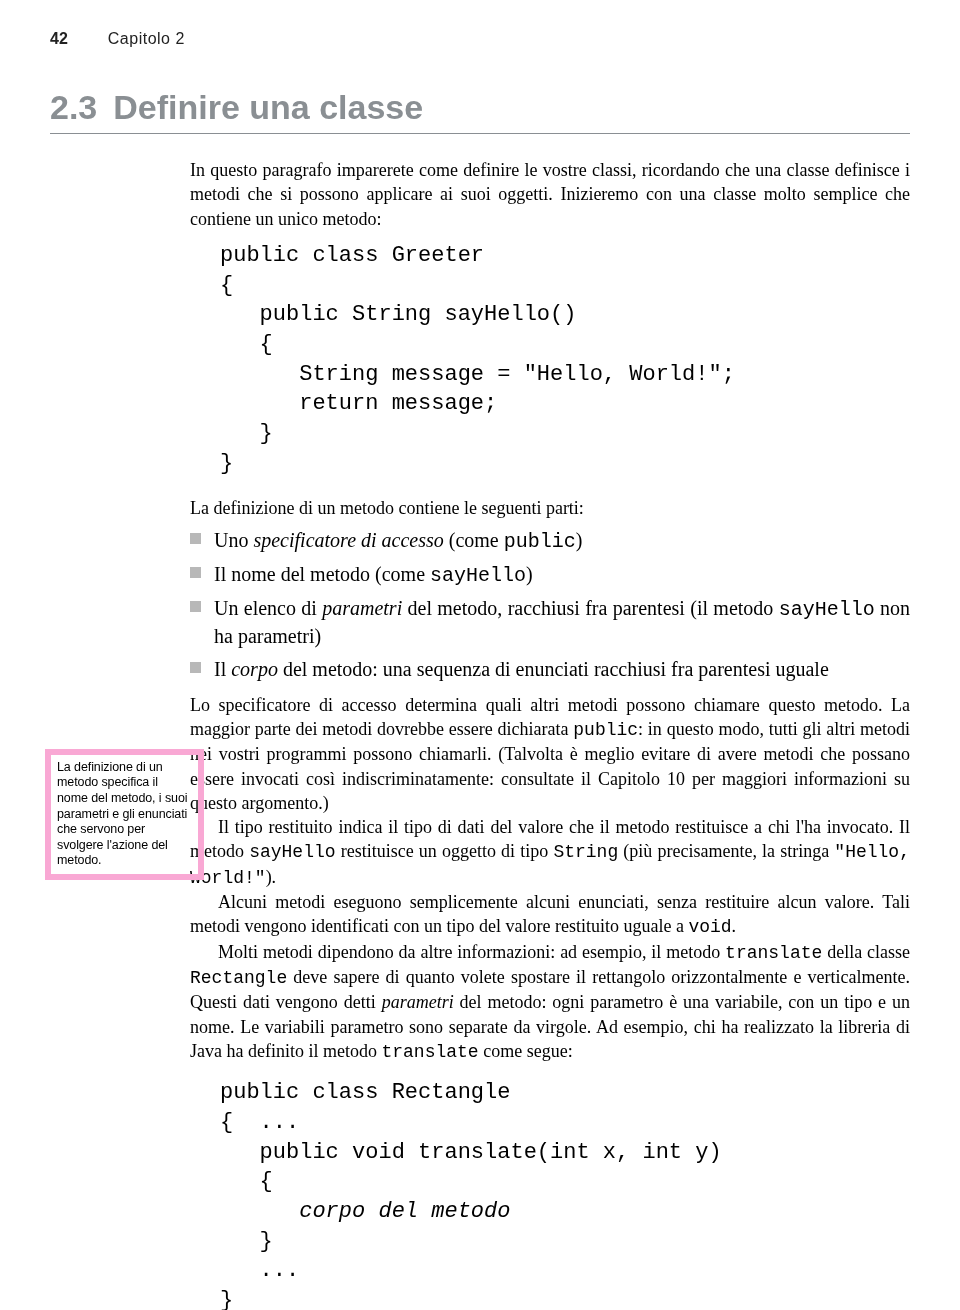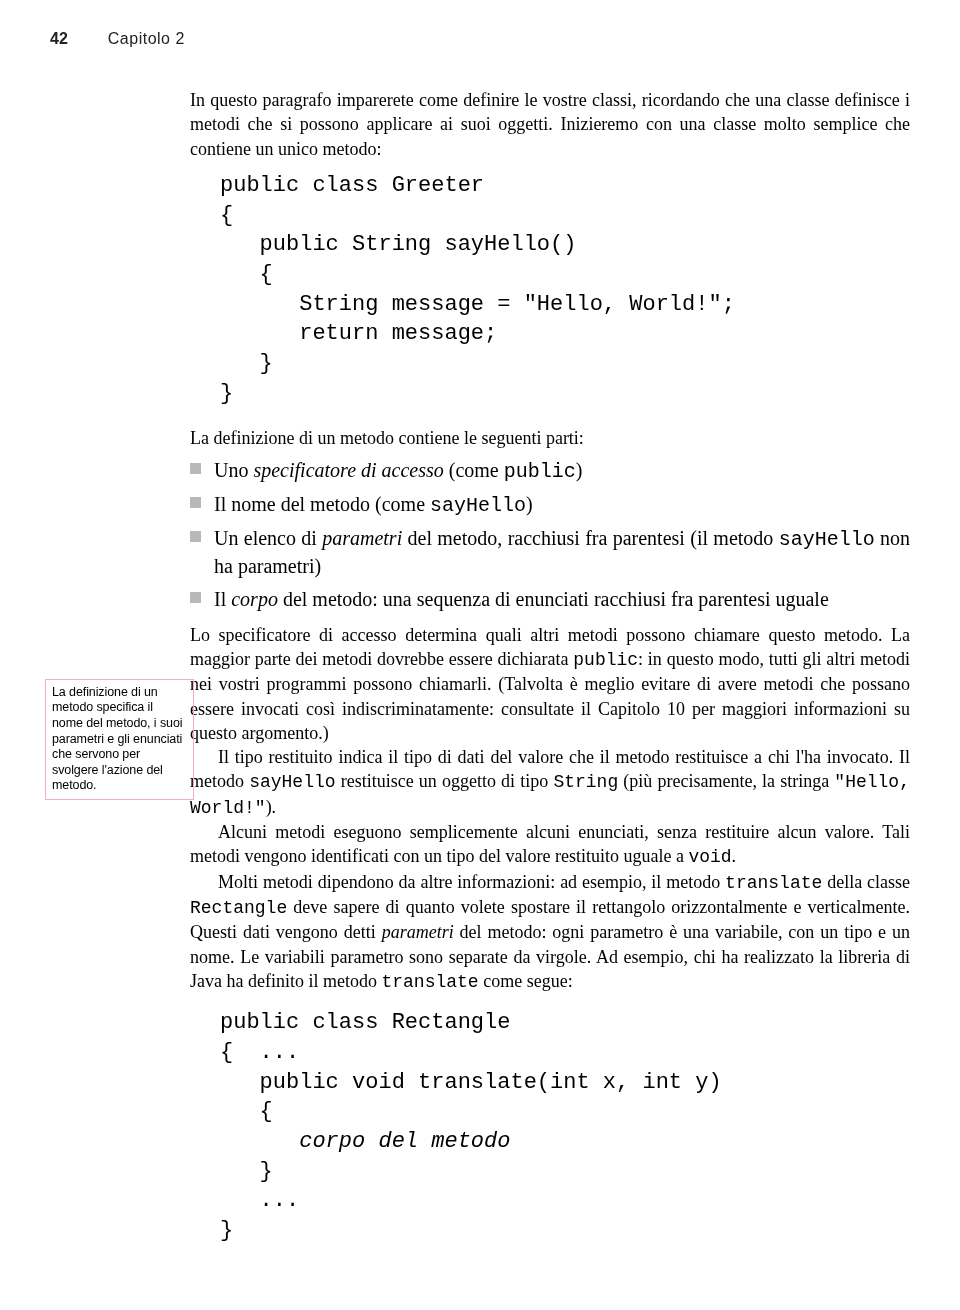--- a/index.html
+++ b/index.html
@@ -84,21 +84,21 @@
     font-family: "Courier New", Courier, monospace;
   }
   .wrap-row {
     position: relative;
   }
   .sidebar-box {
     position: absolute;
     left: -145px;
     top: 56px;
     width: 135px;
-    border: 1px solid #f9a8d4;
+    border: 6px solid #f9a8d4;
     font-family: Arial, Helvetica, sans-serif;
     font-size: 12.5px;
     line-height: 1.25;
     padding: 5px 6px;
     letter-spacing: -0.1px;
   }
   .long-para {
     margin-top: 0;
     margin-bottom: 14px;
   }
@@ -108,20 +108,23 @@
 </head>
 <body>
 
 <div class="page">
 
   <div class="header-row">
     <span class="page-number">42</span>
     <span class="chapter-label">Capitolo 2</span>
   </div>
 
+  <div class="section-heading">
+    <span class="section-number">2.3</span><span>Definire una classe</span>
+  </div>
 
   <div class="body-col">
 
     <p class="intro">In questo paragrafo imparerete come definire le vostre classi, ricordando che una classe definisce i metodi che si possono applicare ai suoi oggetti. Inizieremo con una classe molto semplice che contiene un unico metodo:</p>
 
     <pre class="code">public class Greeter
 {
    public String sayHello()
    {
       String message = "Hello, World!";

